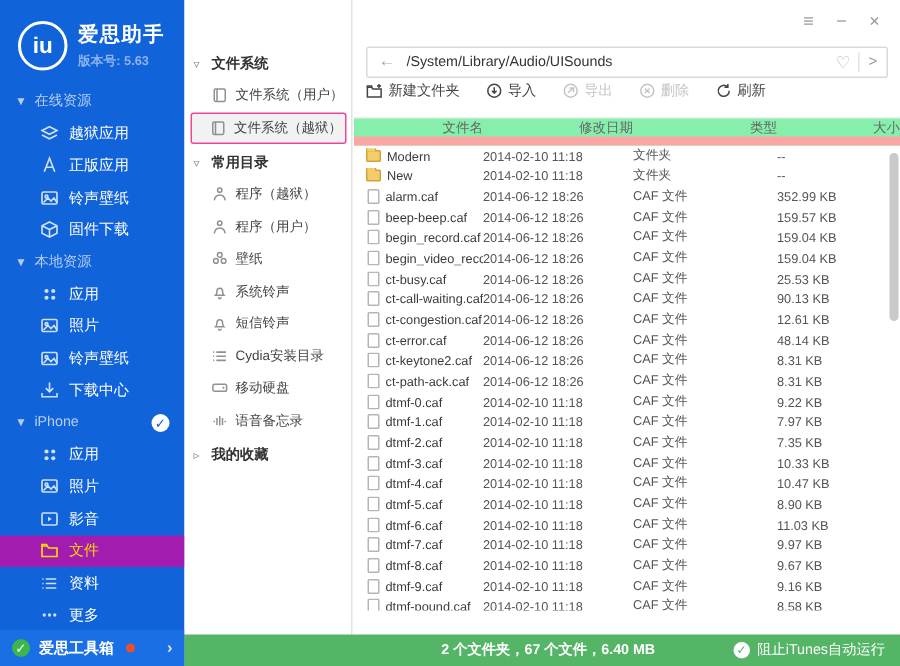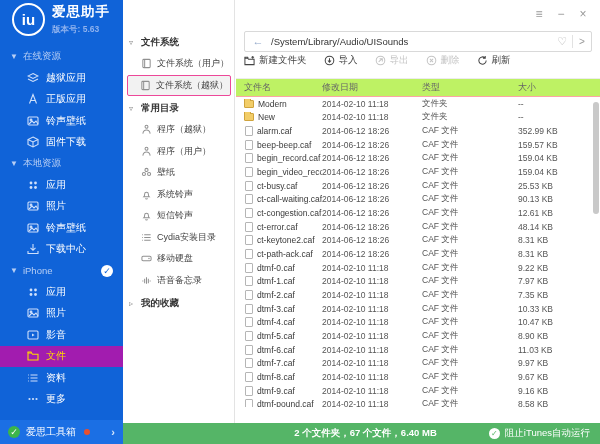--- a/index.html
+++ b/index.html
@@ -1,38 +1,38 @@
 <!DOCTYPE html>
 <html><head>
 <meta charset="utf-8">
 <style>
   * { margin:0; padding:0; box-sizing:border-box; font-family:"Liberation Sans","DejaVu Sans",sans-serif; }
   html,body { width:600px; height:444px; overflow:hidden; background:#fff; }
   .window { position:relative; width:600px; height:444px; background:#fff; overflow:hidden; }
 
   
   .sidebar { position:absolute; left:0; top:0; width:123px; height:444px; background:#1063d8; color:#fff; }
-  .brand { display:flex; align-items:center; padding:3px 0 0 12px; }
+  .brand { display:flex; align-items:center; padding:14px 0 0 12px; }
   .logo { width:33px; height:33px; border:2.5px solid #fff; border-radius:50%; display:flex; align-items:center; justify-content:center; font-weight:bold; font-size:15px; color:#fff; flex:0 0 auto; }
   .brand-txt { margin-left:7px; }
   .brand-title { font-size:13.5px; font-weight:bold; letter-spacing:1px; }
   .brand-ver { font-size:8.5px; color:#8fb2ee; margin-top:3px;font-weight:bold; }
   .sb-sections { margin-top:10px; }
   .sb-head { display:flex; align-items:center; height:21px; padding-left:10px; color:#b7cef4; font-size:9.5px; }
   .sb-head .tri { font-size:8px; margin-right:5px; color:#b7cef4; }
   .sb-head .spacer { flex:1; }
   .sb-badge { width:12px; height:12px; background:#fff; border-radius:50%; color:#1063d8; font-size:9px; line-height:12px; text-align:center; margin-right:10px; font-weight:bold; }
   .sb-item { display:flex; align-items:center; height:21.5px; padding-left:26px; font-size:10px; color:#fff; cursor:pointer; }
   .sb-item .ic { width:13px; height:13px; margin-right:7px; display:flex; align-items:center; justify-content:center; color:#cfe0fb; }
   .sb-item .ic svg { width:12px; height:12px; }
   .sb-item.sel { background:#a21caf; color:#ffd800; }
   .sb-item.sel .ic { color:#ffd800; }
   .sb-footer { position:absolute; left:0; bottom:0; width:123px; height:24px; background:#1b6fe4; display:flex; align-items:center; padding:0 8px; }
   .sb-footer .chk { width:12px; height:12px; border-radius:50%; background:#3cb54a; color:#fff; font-size:9px; line-height:12px; text-align:center; margin-right:6px; }
-  .sb-footer .lbl { font-size:10px; font-weight:normal; color:#fff;text-align:right; }
+  .sb-footer .lbl { font-size:10px; font-weight:bold; color:#fff;text-align:right; }
   .sb-footer .dot { width:6px; height:6px; border-radius:50%; background:#e8502e; margin-left:8px; }
   .sb-footer .chev { margin-left:auto; color:#d7e6fb; font-size:11px; font-weight:bold; }
 
   
   .mid { position:absolute; left:123px; top:0; width:112px; height:423px; background:#fff; border-right:1px solid #e3e3e3; padding-top:32px; }
   .tree-group { margin-bottom:2px; }
   .tree-head { display:flex; align-items:center; height:21px; padding-left:6px; font-size:9.5px; font-weight:bold; color:#333; cursor:pointer; }
   .tree-head .tri { color:#888; font-size:8px; margin-right:4px; width:8px; }
   .tree-item { display:flex; align-items:center; height:21.5px; padding-left:17px; font-size:9px; color:#444; cursor:pointer; position:relative; }
   .tree-item .ic { width:12px; height:12px; margin-right:5px; color:#909090; display:flex; align-items:center; justify-content:center; }
@@ -48,21 +48,21 @@
   .pathbox .back { width:26px; text-align:center; color:#8fa6c8; font-size:11px; cursor:pointer; }
   .pathbox .ptxt { flex:1; font-size:9.5px; color:#333; overflow:hidden; white-space:nowrap; }
   .pathbox .heart { color:#b5b5b5; font-size:11px; padding:0 5px; cursor:pointer; }
   .pathbox .psep { width:1px; height:13px; background:#e2e2e2; }
   .pathbox .fwd { width:18px; text-align:center; color:#9a9a9a; font-size:10px; cursor:pointer; }
   .toolbar { height:25px; display:flex; align-items:flex-start; padding-left:8px; border-bottom:1px solid #ececec; }
   .tbtn { display:flex; align-items:center; margin-right:17px; font-size:9.5px; color:#444; cursor:pointer; }
   .tbtn .ic { margin-right:4px; display:flex; }
   .tbtn .ic svg { width:11px; height:11px; }
   .tbtn.disabled { color:#c4c4c4; cursor:default; }
-  .thead { height:18px; display:flex; align-items:center; border-bottom:1px solid #fca5a5; font-size:9px; color:#666; background:#bef264; }
+  .thead { height:18px; display:flex; align-items:center; border-bottom:6px solid #fca5a5; font-size:9px; color:#666; background:#86efac;text-align:right; }
   .c0 { width:86px; padding-left:8px; overflow:hidden; white-space:nowrap; flex:0 0 auto; }
   .c1 { width:100px; flex:0 0 auto; overflow:hidden; white-space:nowrap; }
   .c2 { width:96px; flex:0 0 auto; overflow:hidden; white-space:nowrap; }
   .c3 { flex:1; overflow:hidden; white-space:nowrap; }
   .rows { position:relative; height:310px; overflow:hidden; }
   .frow { display:flex; align-items:center; height:13.66px; font-size:8.5px; color:#3a3a3a; cursor:default; }
   .frow .c0 { display:flex; align-items:center; }
   .frow .fic { width:10px; height:8px; margin-right:4px; flex:0 0 auto; position:relative; }
   .fic.folder { background:#f2cd68; border:1px solid #cfa43e; border-radius:1px; }
   .fic.folder::before { content:""; position:absolute; left:-1px; top:-3px; width:5px; height:2px; background:#f2cd68; border:1px solid #cfa43e; border-bottom:none; border-radius:1px 1px 0 0; }

